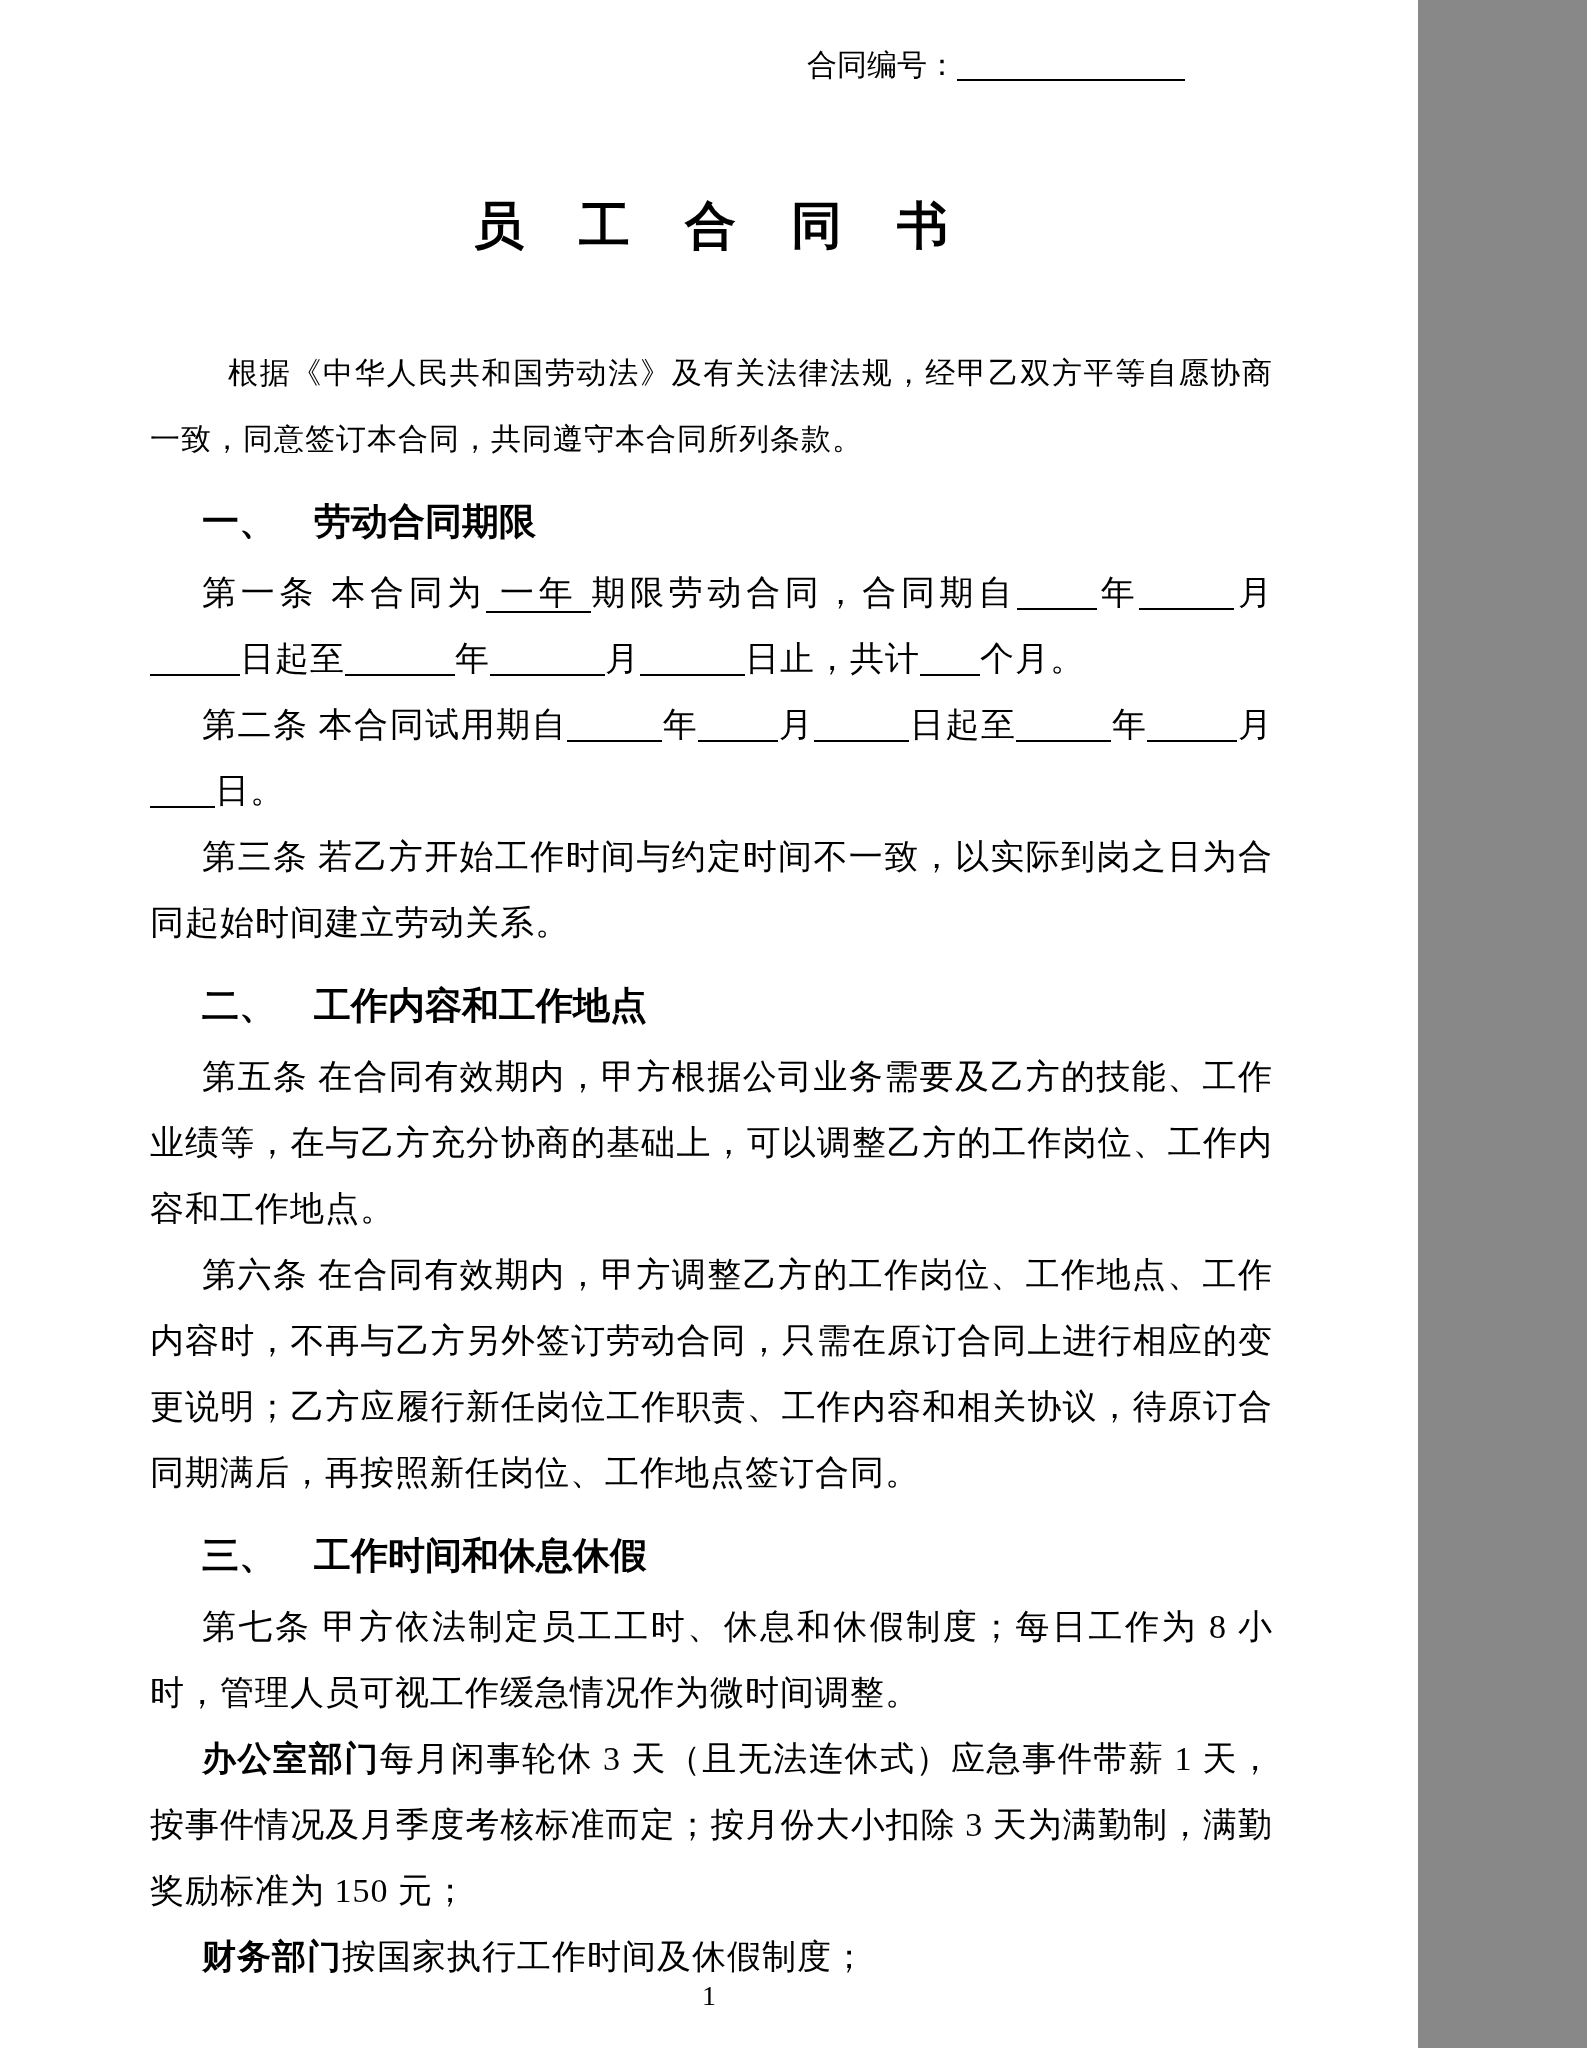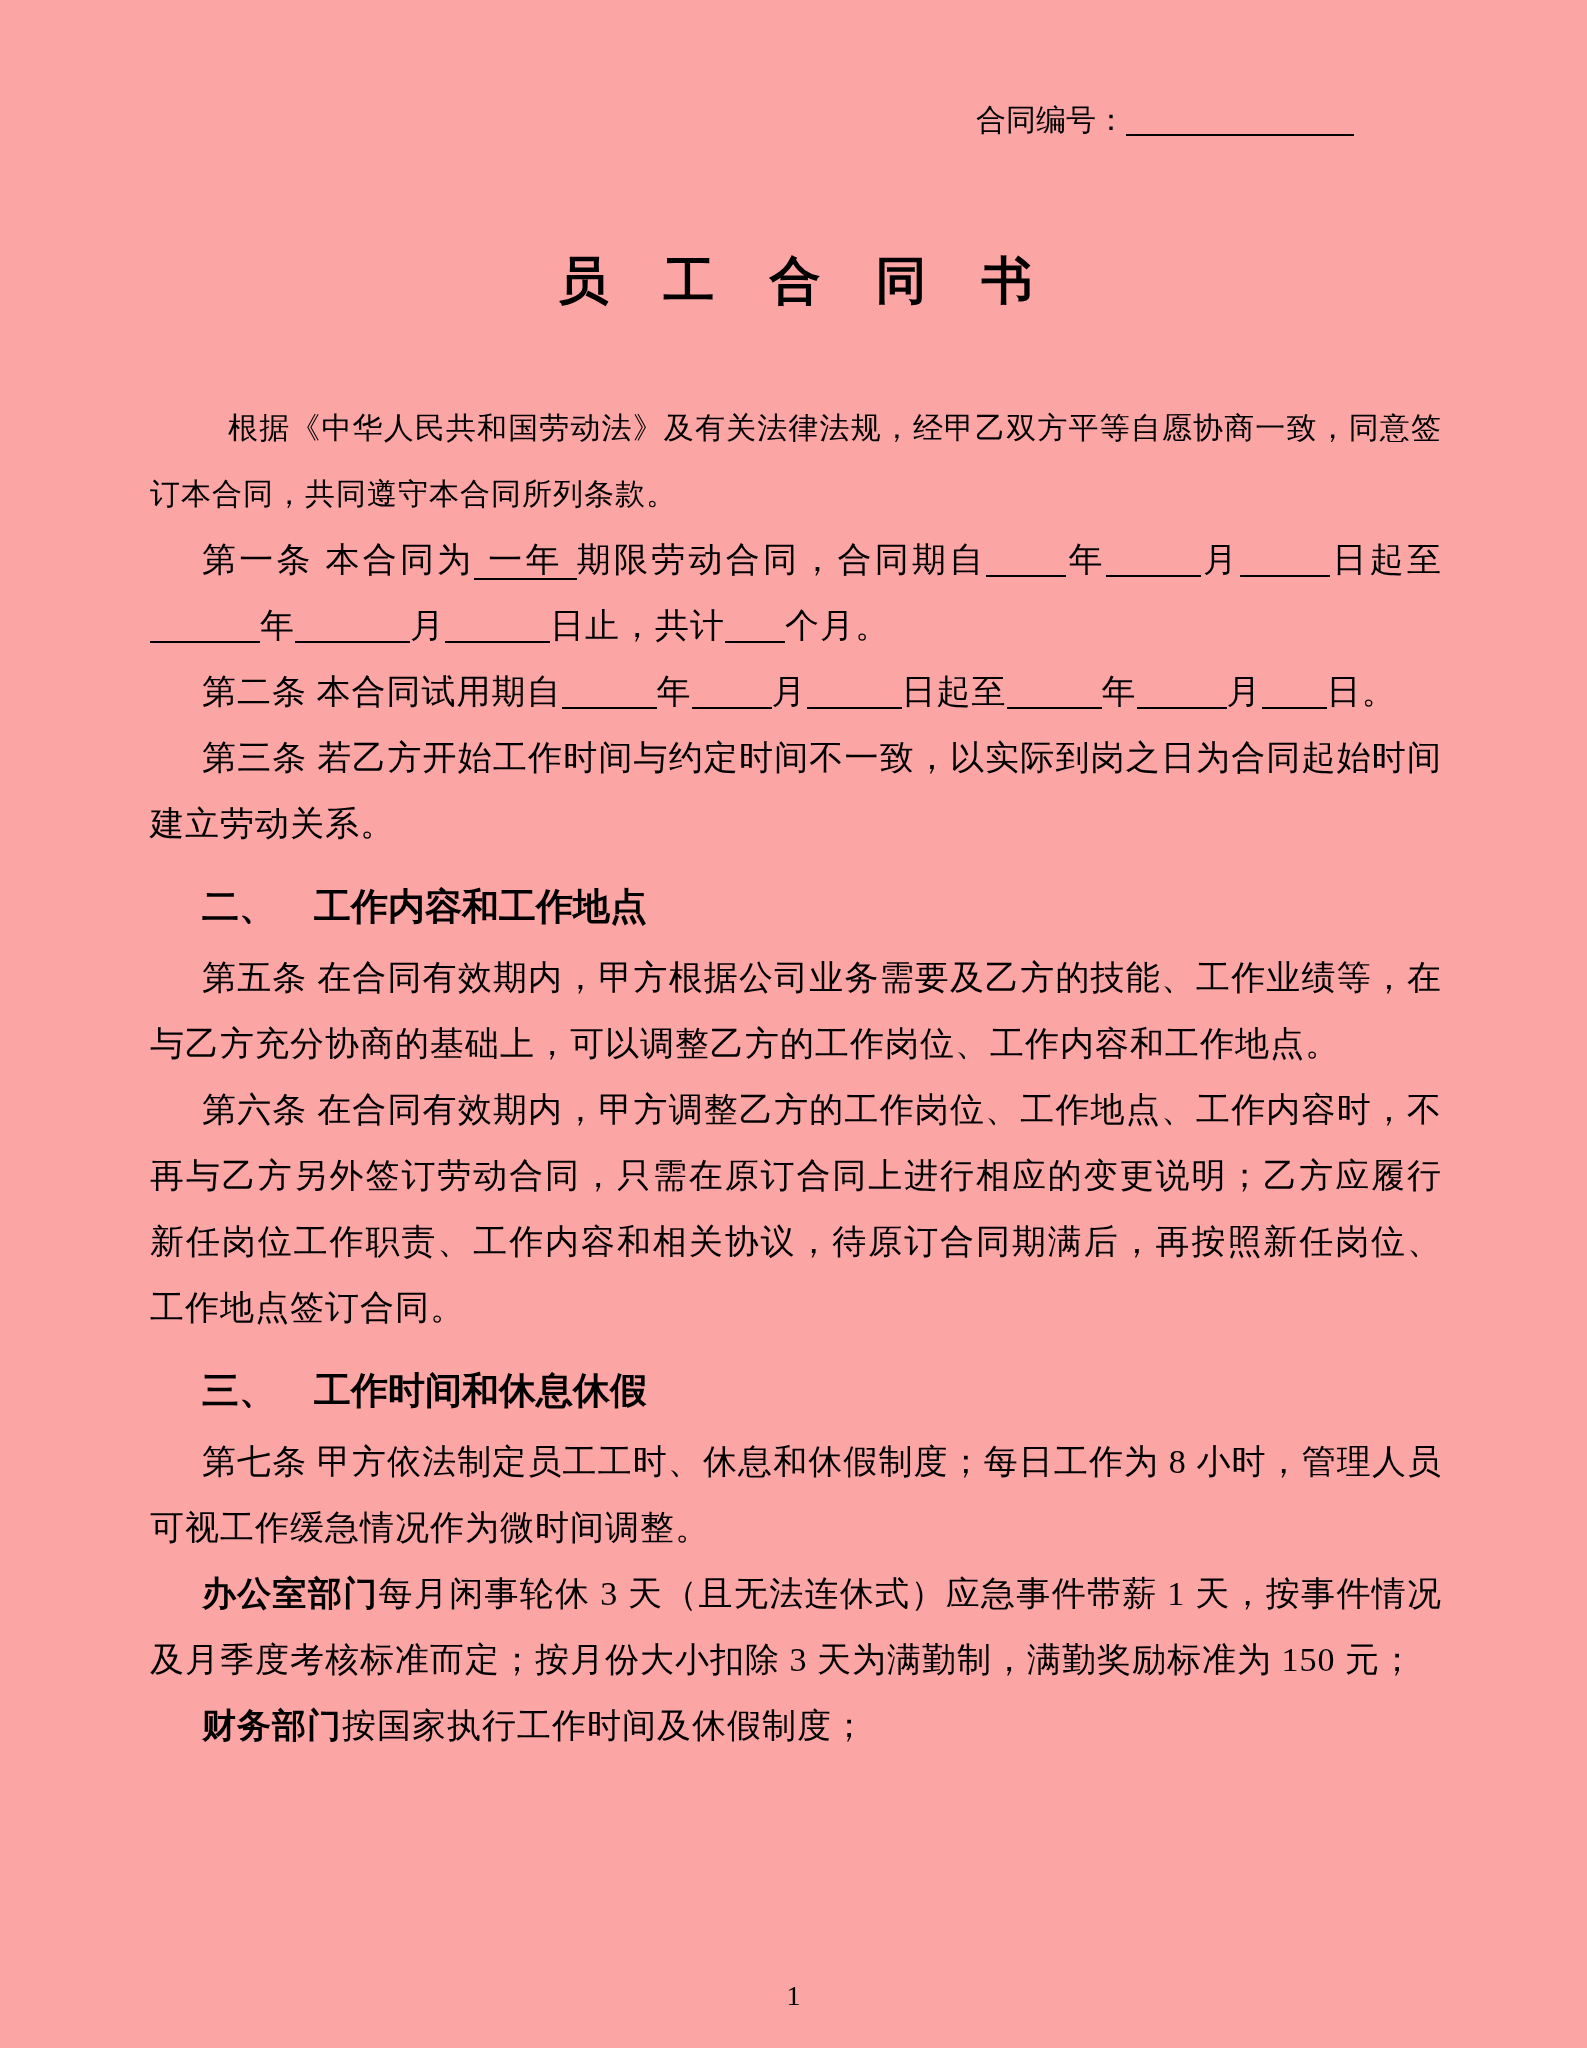--- a/index.html
+++ b/index.html
@@ -2,28 +2,28 @@
 <html><head>
 <meta charset="utf-8">
 <style>
   html, body {
     margin: 0;
     padding: 0;
     background: #888;
   }
   .page {
     position: relative;
-    width: 1587px;
+    width: 1418px;
     height: 2048px;
-    background: #fca5a5;
+    background: #ffffff;
     color: #000000;
     font-family: "Liberation Serif", "DejaVu Serif", serif;
     overflow: hidden;
     box-sizing: border-box;
-    padding: 100px 145px 0 150px;
+    padding: 45px 145px 0 150px;
   }
   .contract-no-row {
     text-align: right;
     padding-right: 88px;
     font-size: 30px;
     line-height: 40px;
     white-space: nowrap;
   }
   .contract-no-blank {
     display: inline-block;
@@ -91,20 +91,21 @@
 
   <div class="contract-no-row">
     <span>合同编号：</span><span class="contract-no-blank"></span>
   </div>
 
   <h1 class="doc-title">员　工　合　同　书</h1>
 
   <p class="intro">根据《中华人民共和国劳动法》及有关法律法规，经甲乙双方平等自愿协商一致，同意签订本合同，共同遵守本合同所列条款。</p>
 
   <div id="doc-body">
+      <h2 class="section-heading"><span class="sec-num">一、</span><span>劳动合同期限</span></h2>
       <p class="article">第一条 本合同为<span class="u">一年</span>期限劳动合同，合同期自<span class="blank" style="width: 80px;"></span>年<span class="blank" style="width: 95px;"></span>月<span class="blank" style="width: 90px;"></span>日起至<span class="blank" style="width: 110px;"></span>年<span class="blank" style="width: 115px;"></span>月<span class="blank" style="width: 105px;"></span>日止，共计<span class="blank" style="width: 60px;"></span>个月。</p>
       <p class="article">第二条 本合同试用期自<span class="blank" style="width: 95px;"></span>年<span class="blank" style="width: 80px;"></span>月<span class="blank" style="width: 95px;"></span>日起至<span class="blank" style="width: 95px;"></span>年<span class="blank" style="width: 90px;"></span>月<span class="blank" style="width: 65px;"></span>日。</p>
       <p class="article">第三条 若乙方开始工作时间与约定时间不一致，以实际到岗之日为合同起始时间建立劳动关系。</p>
       <h2 class="section-heading"><span class="sec-num">二、</span><span>工作内容和工作地点</span></h2>
       <p class="article">第五条 在合同有效期内，甲方根据公司业务需要及乙方的技能、工作业绩等，在与乙方充分协商的基础上，可以调整乙方的工作岗位、工作内容和工作地点。</p>
       <p class="article">第六条 在合同有效期内，甲方调整乙方的工作岗位、工作地点、工作内容时，不再与乙方另外签订劳动合同，只需在原订合同上进行相应的变更说明；乙方应履行新任岗位工作职责、工作内容和相关协议，待原订合同期满后，再按照新任岗位、工作地点签订合同。</p>
       <h2 class="section-heading"><span class="sec-num">三、</span><span>工作时间和休息休假</span></h2>
       <p class="article">第七条 甲方依法制定员工工时、休息和休假制度；每日工作为 8 小时，管理人员可视工作缓急情况作为微时间调整。</p>
       <p class="article"><span class="bold">办公室部门</span>每月闲事轮休 3 天（且无法连休式）应急事件带薪 1 天，按事件情况及月季度考核标准而定；按月份大小扣除 3 天为满勤制，满勤奖励标准为 150 元；</p>
       <p class="article"><span class="bold">财务部门</span>按国家执行工作时间及休假制度；</p>

